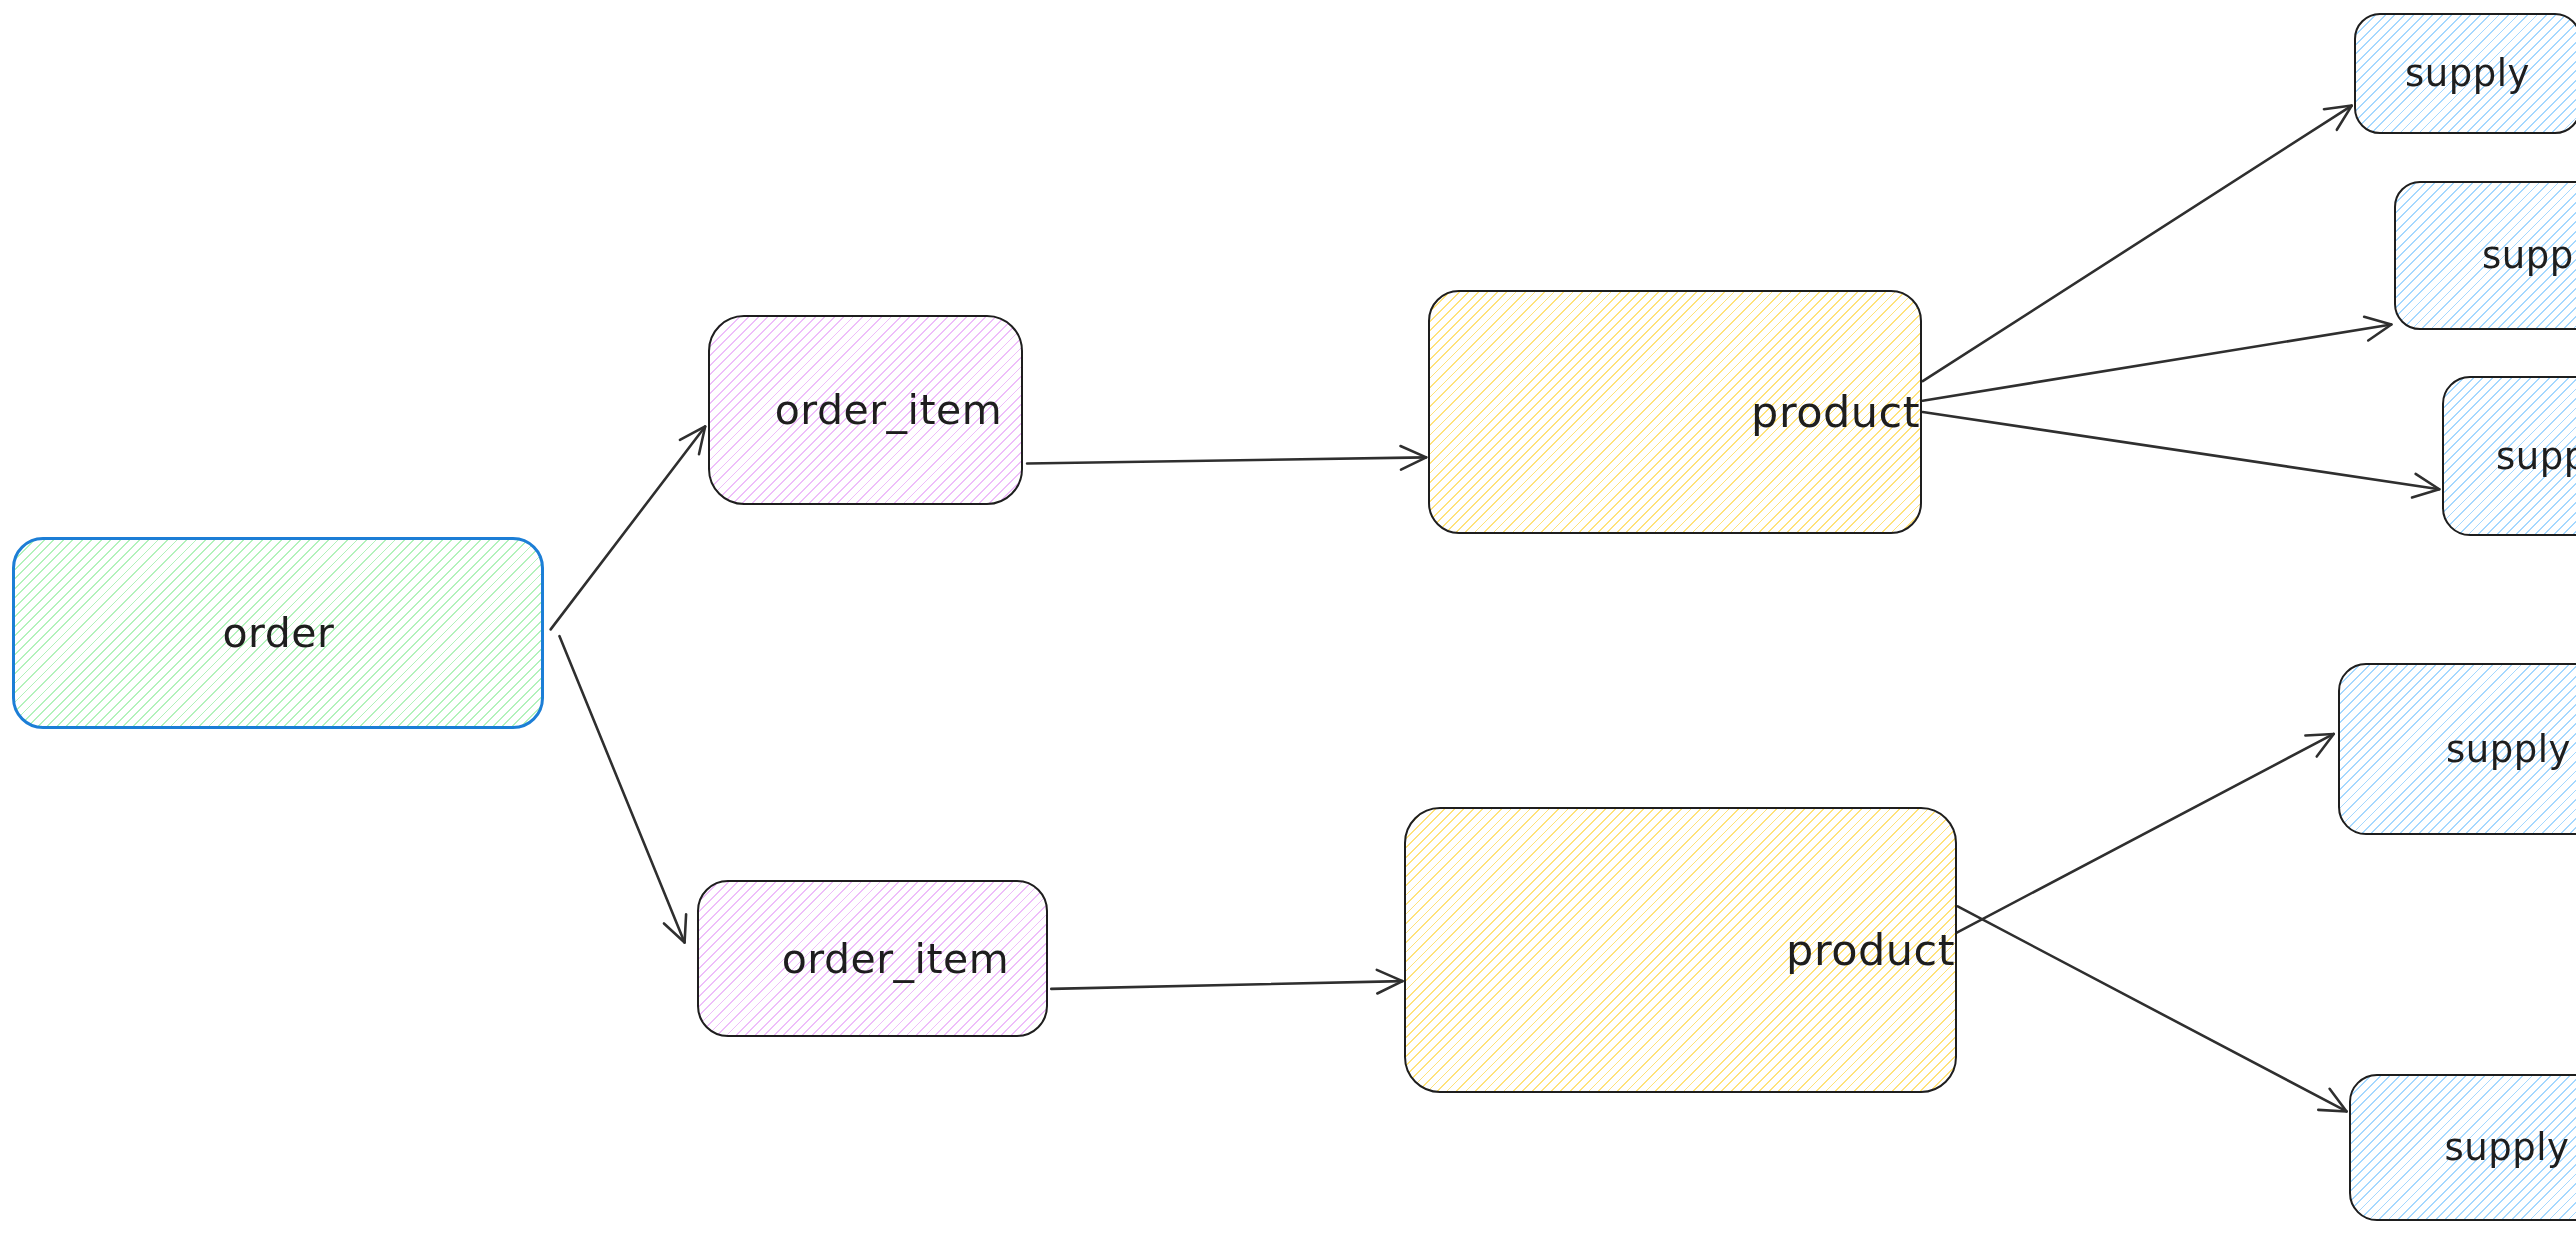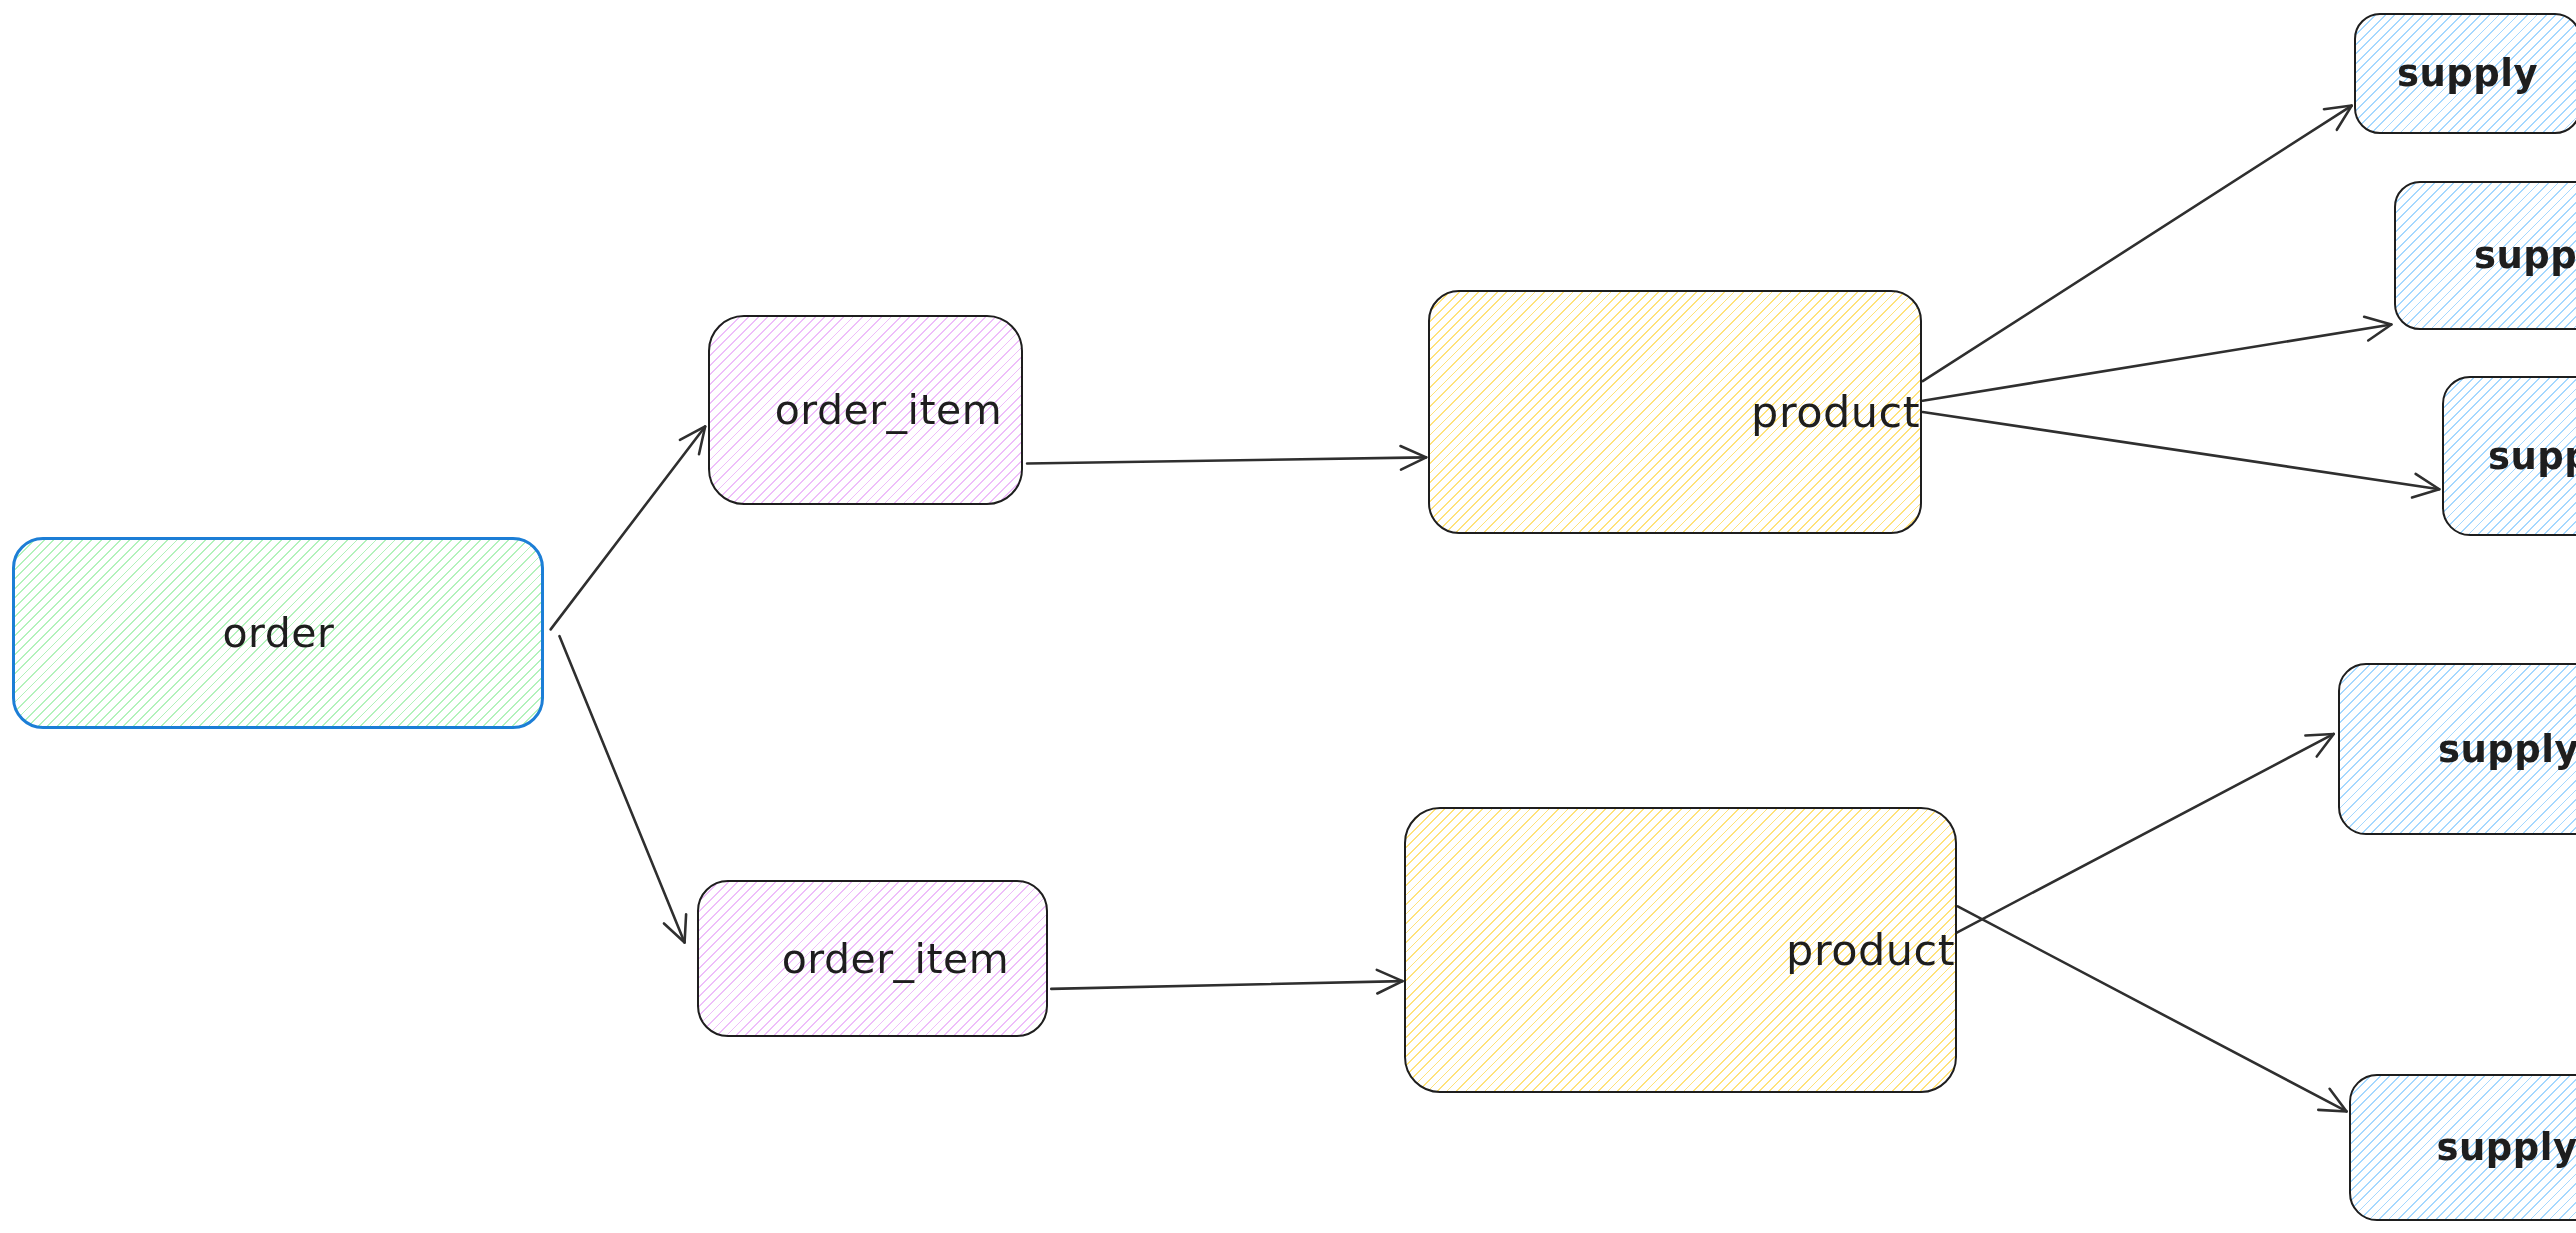--- a/index.html
+++ b/index.html
@@ -41,21 +41,21 @@
       #ffe27a 0px, #ffe27a 1.2px, transparent 1.2px, transparent 6.7px);
     justify-content: flex-end;
   }
   .hatch-blue {
     background-image: repeating-linear-gradient(135deg,
       #a5d8ff 0px, #a5d8ff 1.3px, transparent 1.3px, transparent 6.7px);
   }
   .fs-order      { font-size: 41px; }
   .fs-order-item { font-size: 41px; }
   .fs-product    { font-size: 43px; }
-  .fs-supply     { font-size: 37px; font-weight: bold; }
+  .fs-supply     { font-size: 37px; }
   #edges-svg {
     position: absolute;
     left: 0; top: 0;
     width: 2700px;
     height: 1233px;
   }
   #edges-svg path, #edges-svg line, #edges-svg polyline {
     stroke: #2f2f2f;
     stroke-width: 5;
     fill: none;

